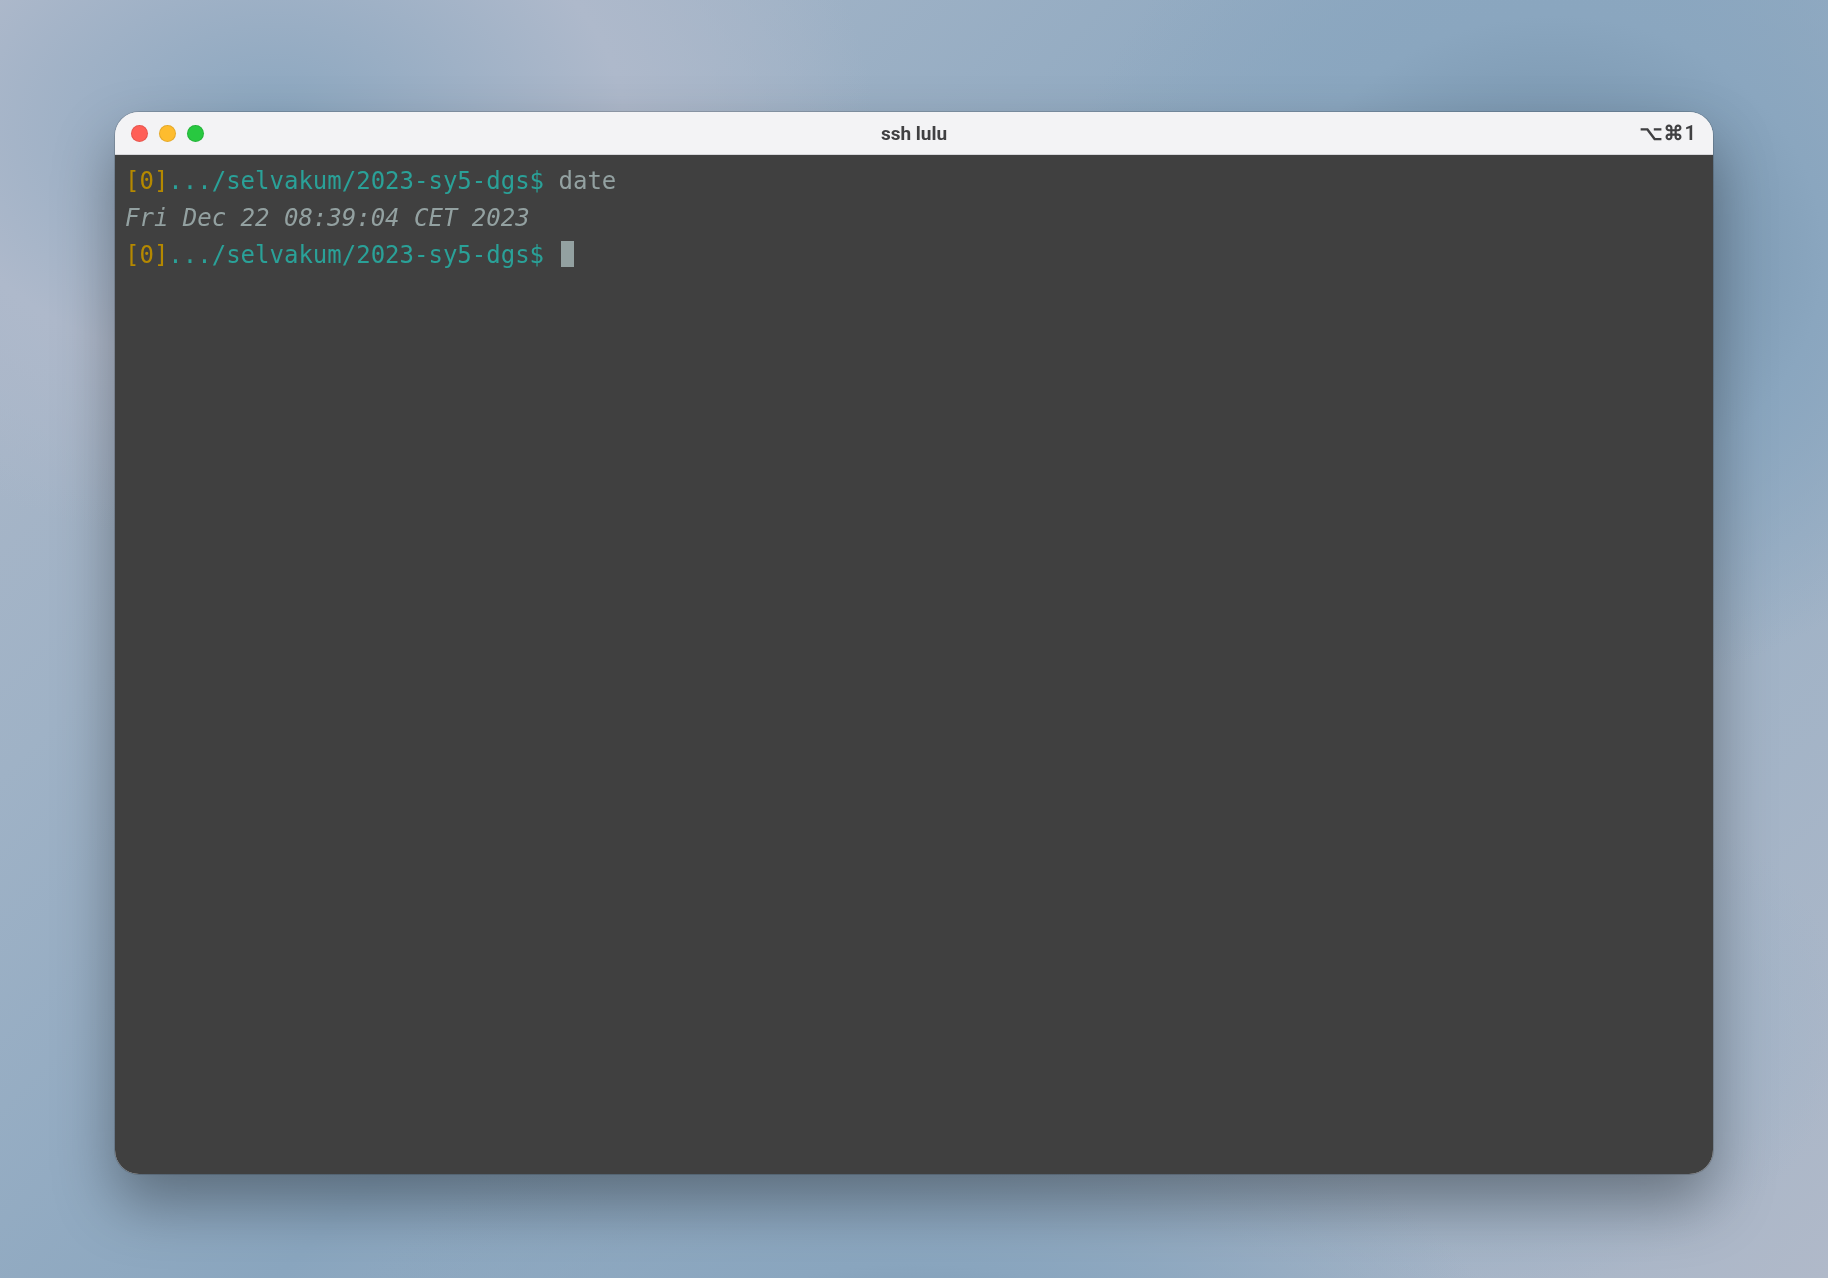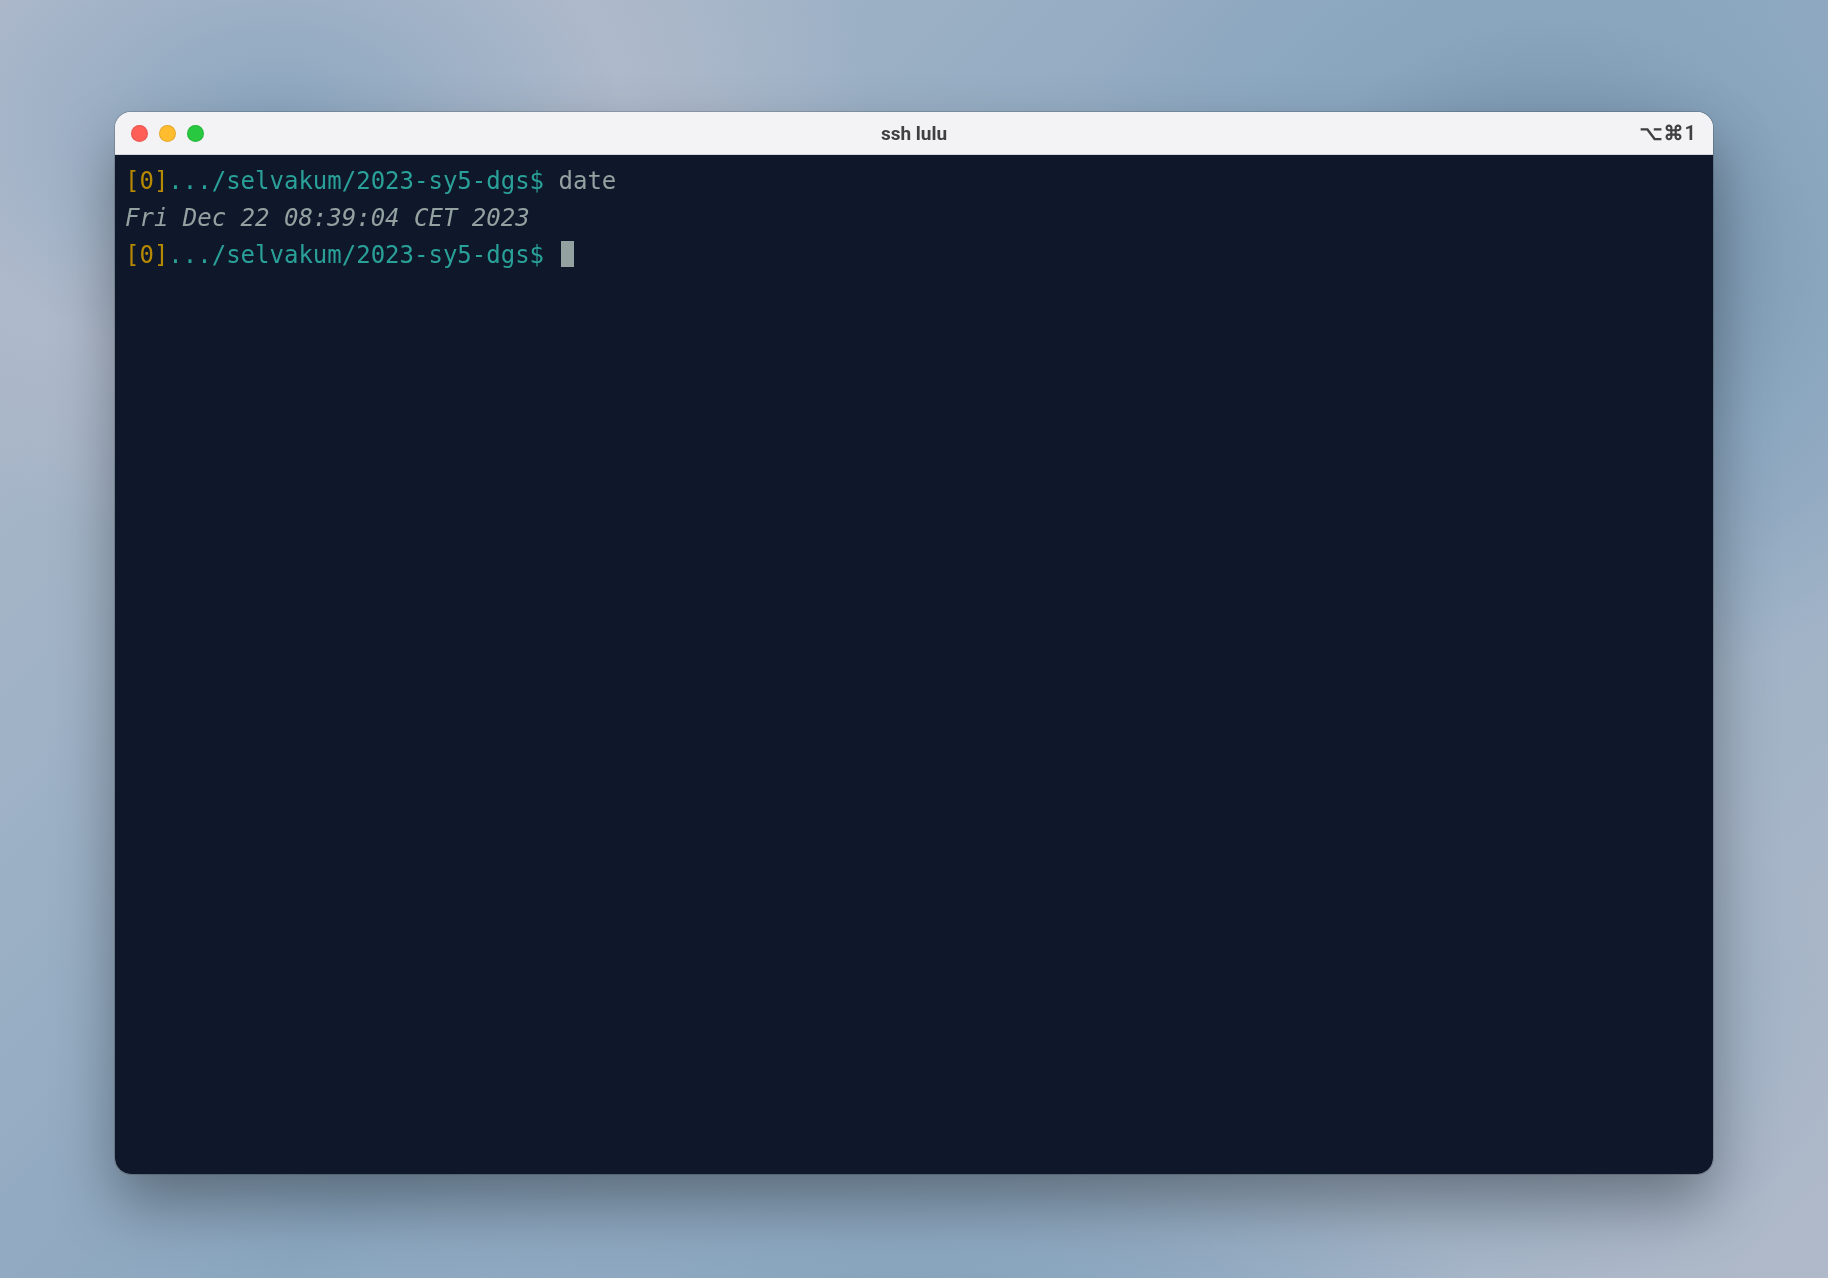--- a/index.html
+++ b/index.html
@@ -27,21 +27,21 @@
     justify-content: center;
   }
 
   
   .window {
     position: absolute;
     top: 112px;
     left: 115px;
     width: 1598px;
     height: 1062px;
-    border-radius: 16px;
+    border-radius: 24px;
     box-shadow: 0 30px 60px rgba(0,0,0,0.35), 0 0 0 1px rgba(0,0,0,0.15);
     overflow: hidden;
     display: flex;
     flex-direction: column;
     background: #f3f3f5;
   }
 
   
   .titlebar {
     height: 42px;
@@ -81,21 +81,21 @@
     margin-left: auto;
     font-size: 20px;
     font-weight: 600;
     color: #404042;
     letter-spacing: 1px;
   }
 
   
   .terminal-body {
     flex: 1;
-    background: #0f172a;
+    background: #404040;
     padding: 8px 10px;
     font-family: "SF Mono", Menlo, Consolas, "DejaVu Sans Mono", monospace;
     font-size: 24px;
     line-height: 1.55;
     color: #93a1a1;
     white-space: pre;
     overflow: hidden;
   }
   .line {
     display: block;

